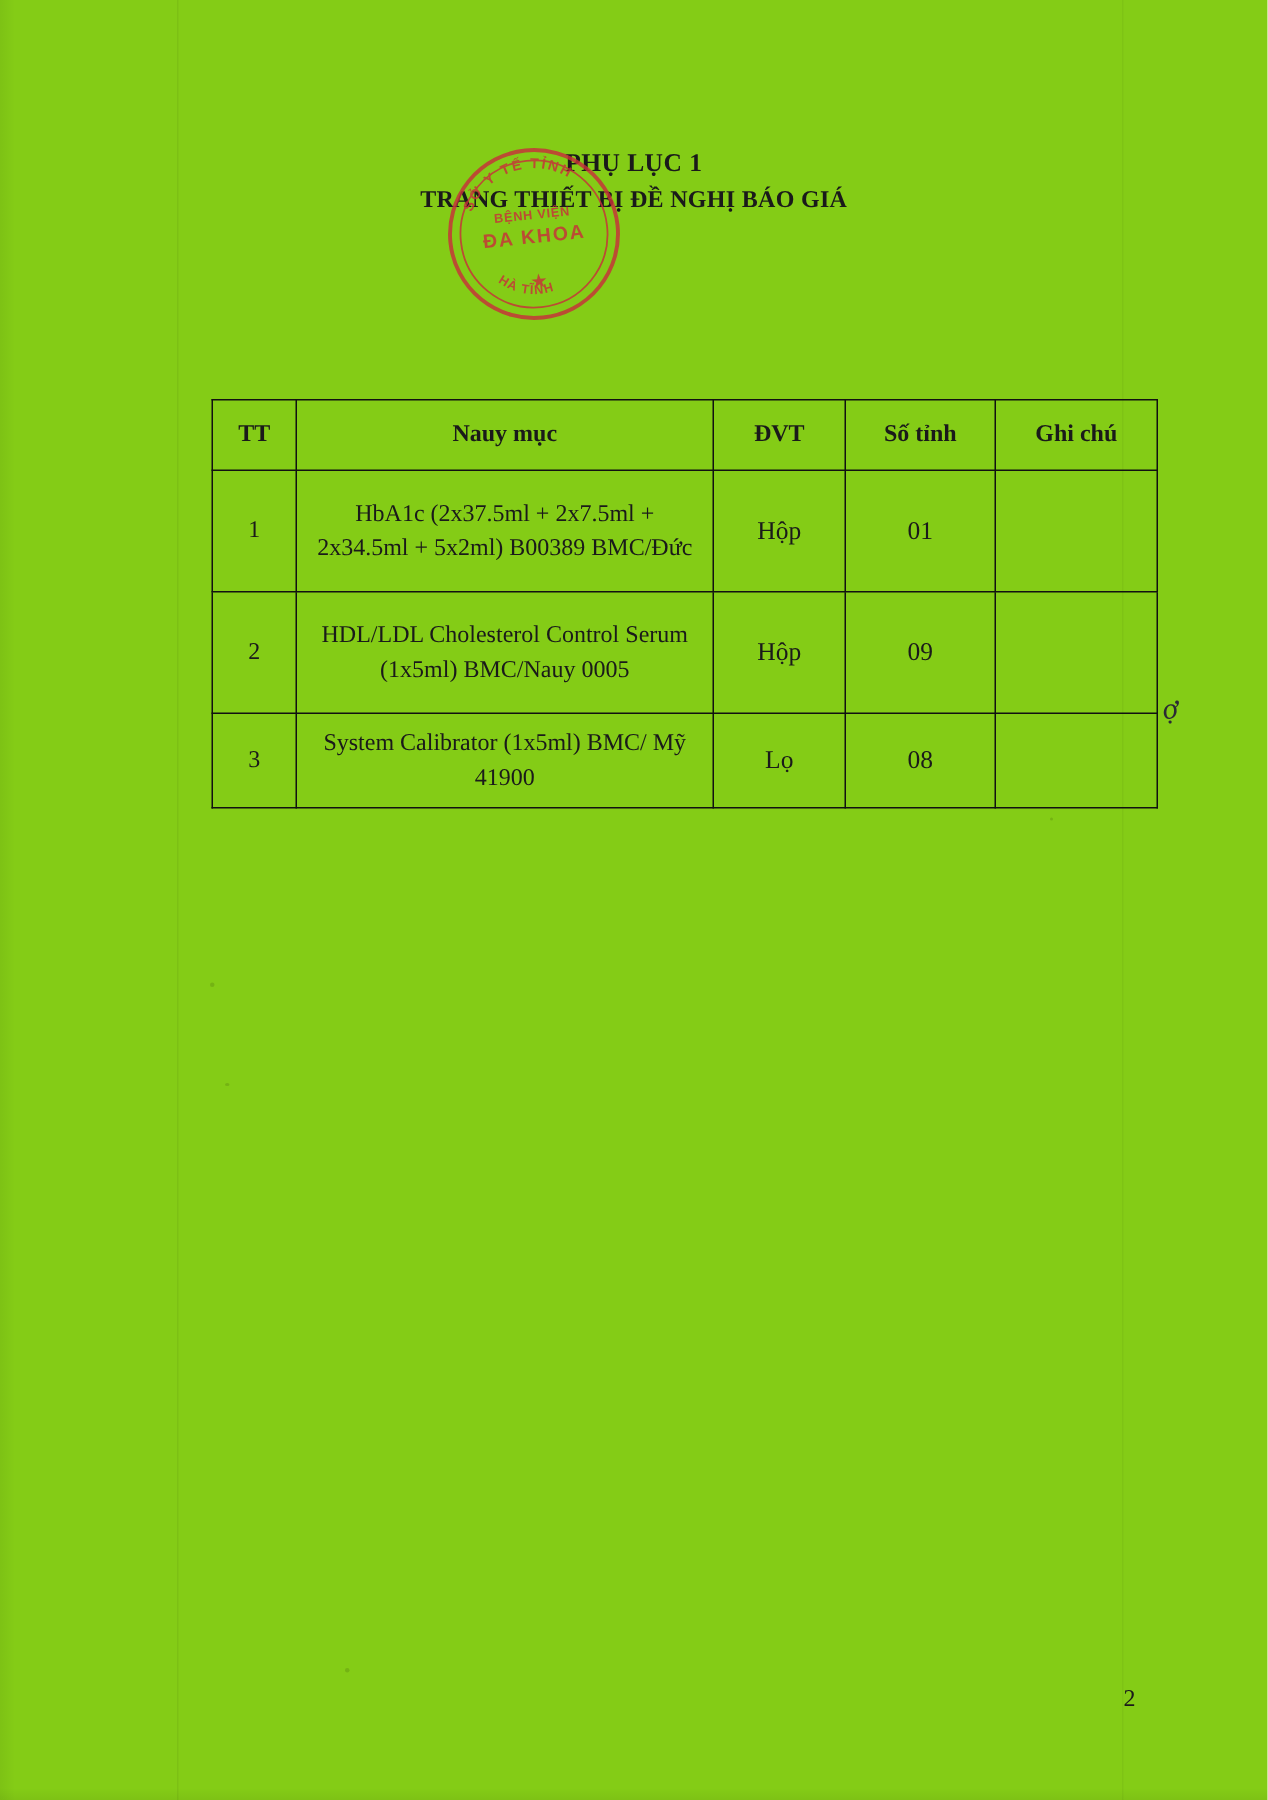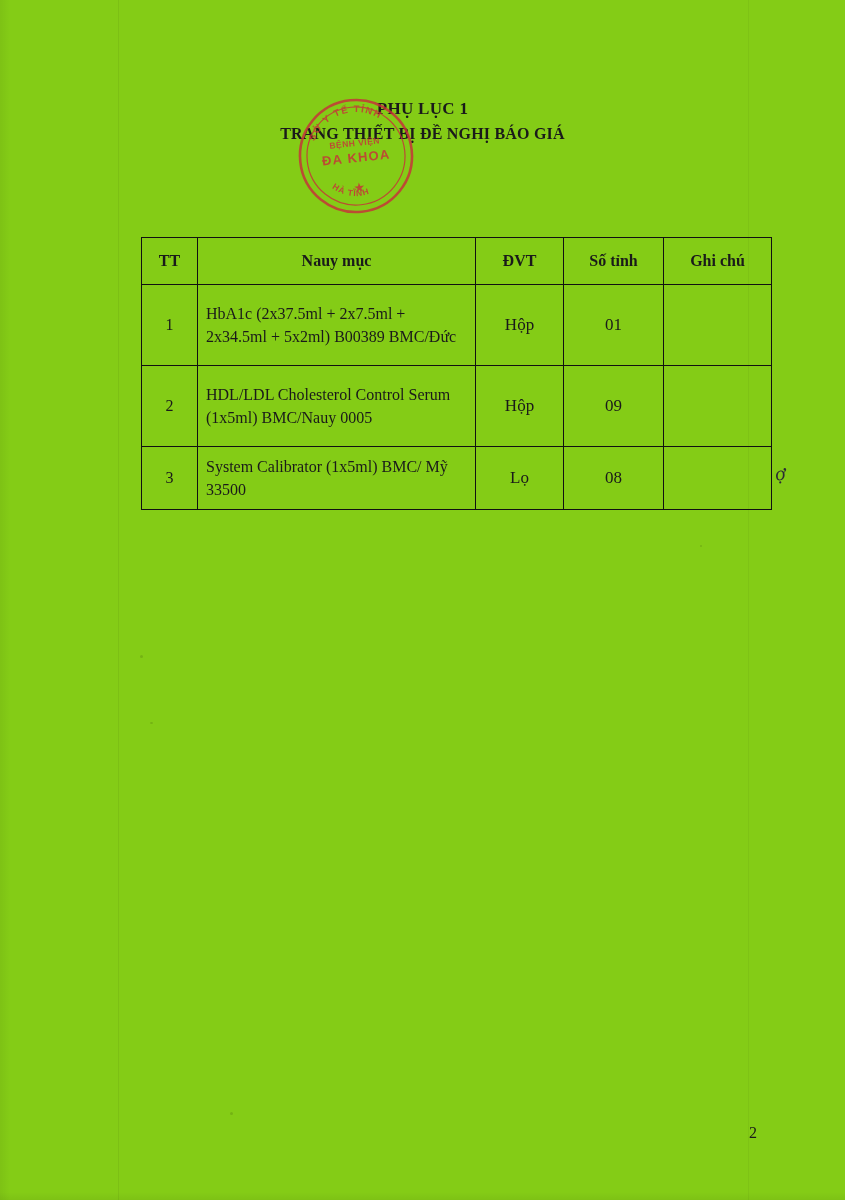--- a/index.html
+++ b/index.html
@@ -99,20 +99,21 @@
   .table-wrap {
     position: absolute;
     top: 237px;
     left: 141px;
     width: 630px;
   }
   table.items {
     border-collapse: collapse;
     width: 100%;
     table-layout: fixed;
+    margin-top: 29px;
   }
   table.items th,
   table.items td {
     border: 1px solid #111;
     padding: 5px 8px;
     vertical-align: middle;
   }
   table.items thead th {
     text-align: center;
     font-weight: bold;
@@ -124,21 +125,21 @@
   .col-name { width: 278px; }
   .col-dvt { width: 88px; }
   .col-qty { width: 100px; }
   .col-note { width: 108px; }
 
   td.c-tt {
     text-align: center;
     font-size: 16px;
   }
   td.c-name {
-    text-align: left;
+    text-align: center;
     font-size: 16px;
     line-height: 1.45;
     padding: 7px 9px;
   }
   td.c-dvt,
   td.c-qty {
     text-align: center;
     font-size: 17px;
   }
   td.c-note { }
@@ -240,21 +241,21 @@
         </tr>
         <tr class="row-2">
           <td class="c-tt">2</td>
           <td class="c-name">HDL/LDL Cholesterol Control Serum (1x5ml) BMC/Nauy 0005</td>
           <td class="c-dvt">Hộp</td>
           <td class="c-qty">09</td>
           <td class="c-note"></td>
         </tr>
         <tr class="row-3">
           <td class="c-tt">3</td>
-          <td class="c-name">System Calibrator (1x5ml) BMC/ Mỹ 33500</td>
+          <td class="c-name">System Calibrator (1x5ml) BMC/ Mỹ 41900</td>
           <td class="c-dvt">Lọ</td>
           <td class="c-qty">08</td>
           <td class="c-note"></td>
         </tr>
       </tbody>
     </table>
   </div>
 
   <div class="pen-mark">ợ</div>
 

